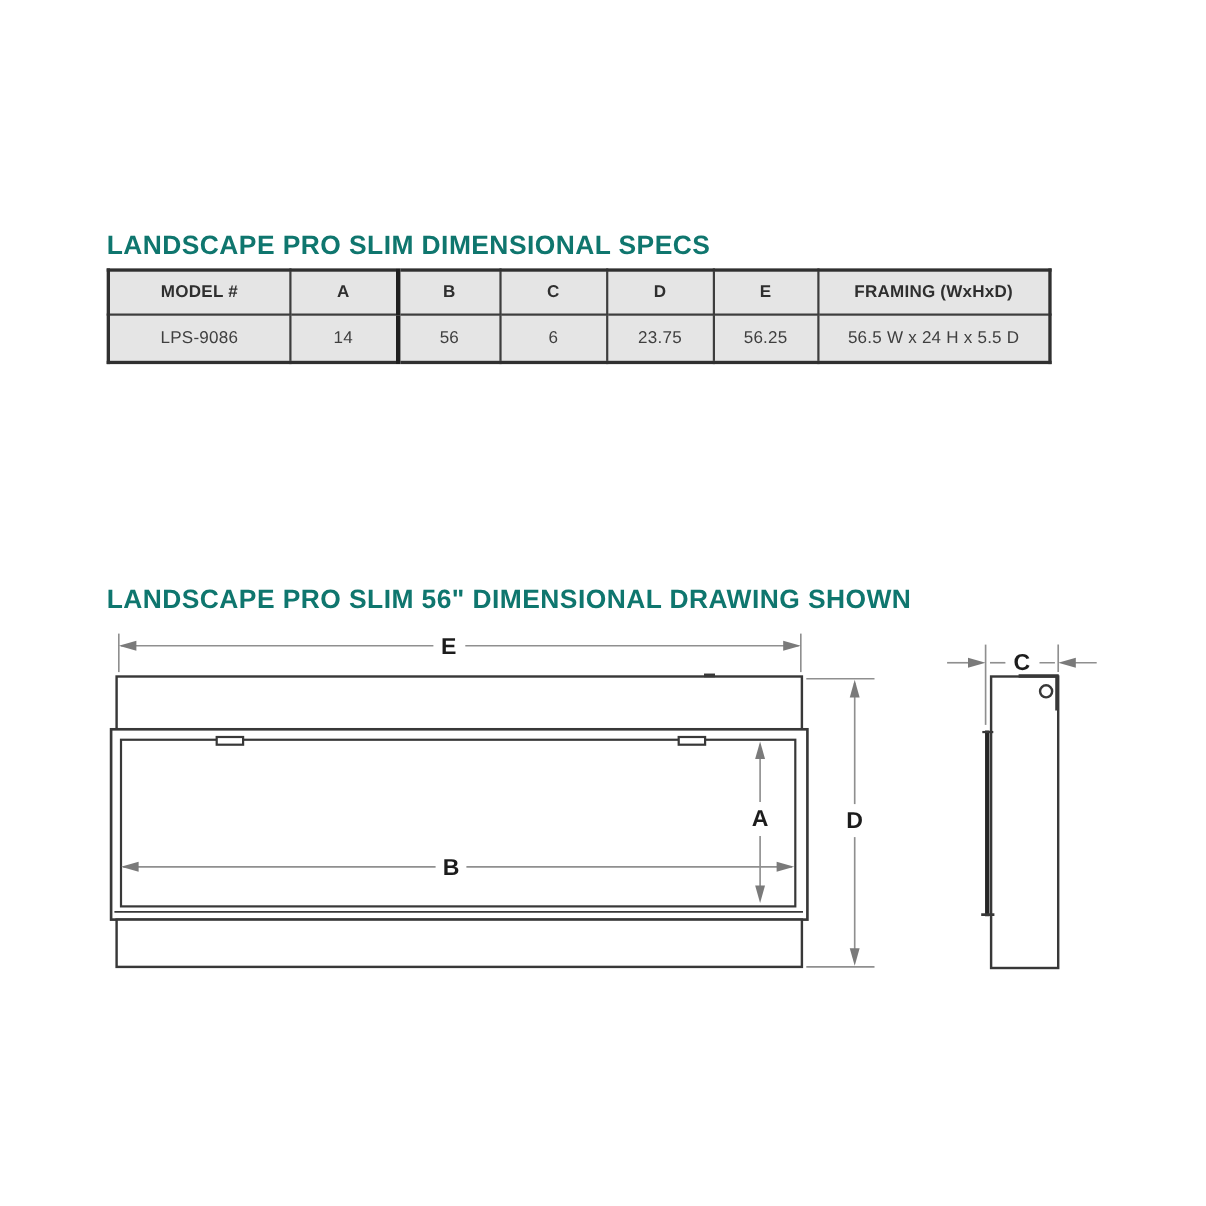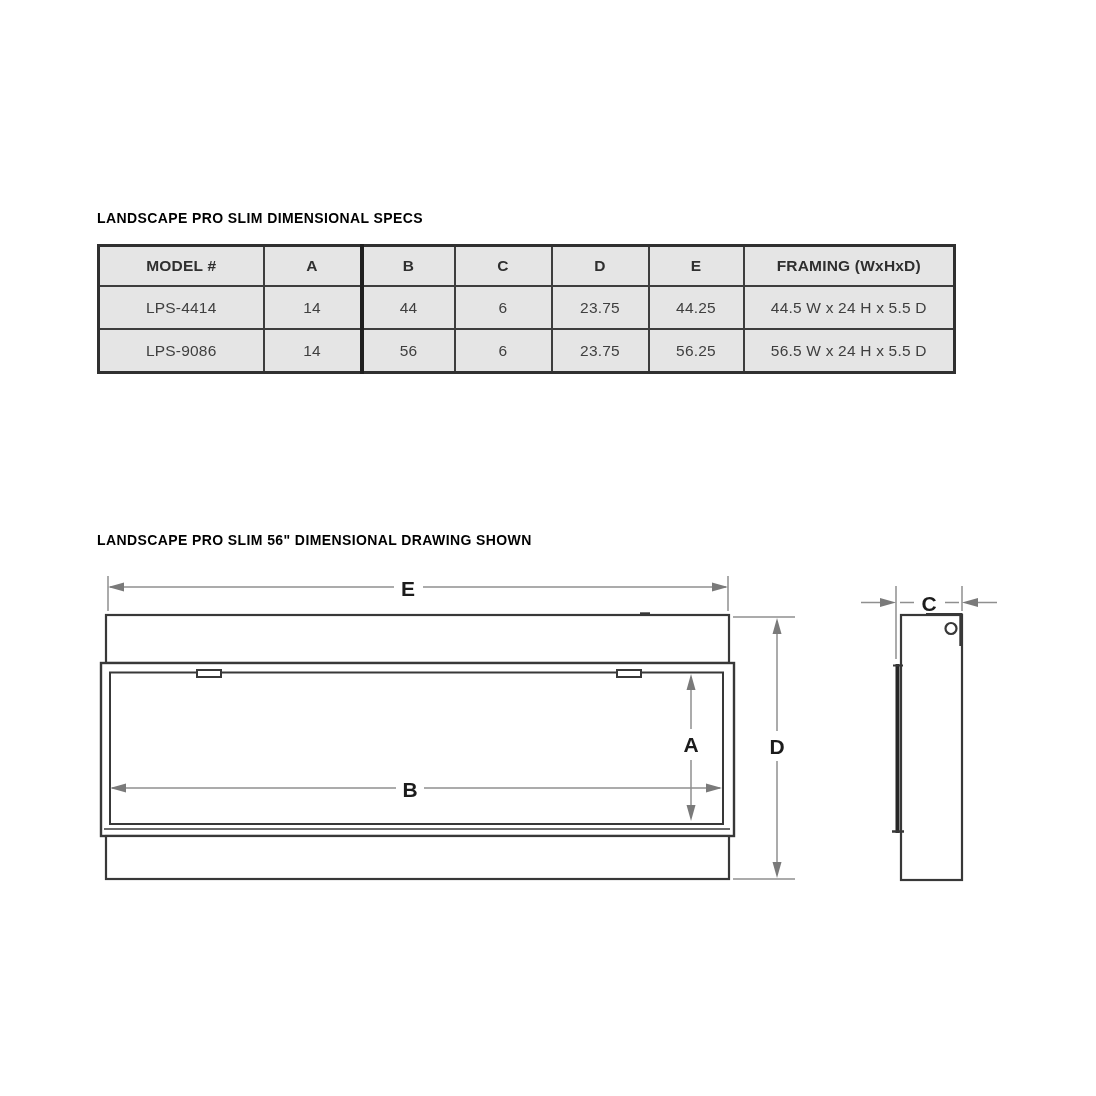--- a/index.html
+++ b/index.html
@@ -8,23 +8,23 @@
     background: #ffffff;
     position: relative;
     font-family: "Liberation Sans", sans-serif;
     overflow: hidden;
   }
   .sheet { position: absolute; inset: 0; }
 
   .title {
     position: absolute;
     font-weight: 700;
-    font-size: 14px;
+    font-size: 24px;
     letter-spacing: 0.4px;
-    color: #000000;
+    color: #0f766e;
     white-space: nowrap;
   }
   #title-specs   { left: 97px; top: 210px; }
   #title-drawing { left: 97px; top: 532px; }
 
   table.specs {
     position: absolute;
     left: 97px; top: 244px;
     width: 856px;
     border-collapse: collapse;
@@ -87,29 +87,20 @@
         <th>MODEL #</th>
         <th>A</th>
         <th>B</th>
         <th>C</th>
         <th>D</th>
         <th>E</th>
         <th>FRAMING (WxHxD)</th>
       </tr>
     </thead>
     <tbody>
-      <tr>
-        <td>LPS-4414</td>
-        <td>14</td>
-        <td>44</td>
-        <td>6</td>
-        <td>23.75</td>
-        <td>44.25</td>
-        <td>44.5 W x 24 H x 5.5 D</td>
-      </tr>
       <tr>
         <td>LPS-9086</td>
         <td>14</td>
         <td>56</td>
         <td>6</td>
         <td>23.75</td>
         <td>56.25</td>
         <td>56.5 W x 24 H x 5.5 D</td>
       </tr>
     </tbody>

